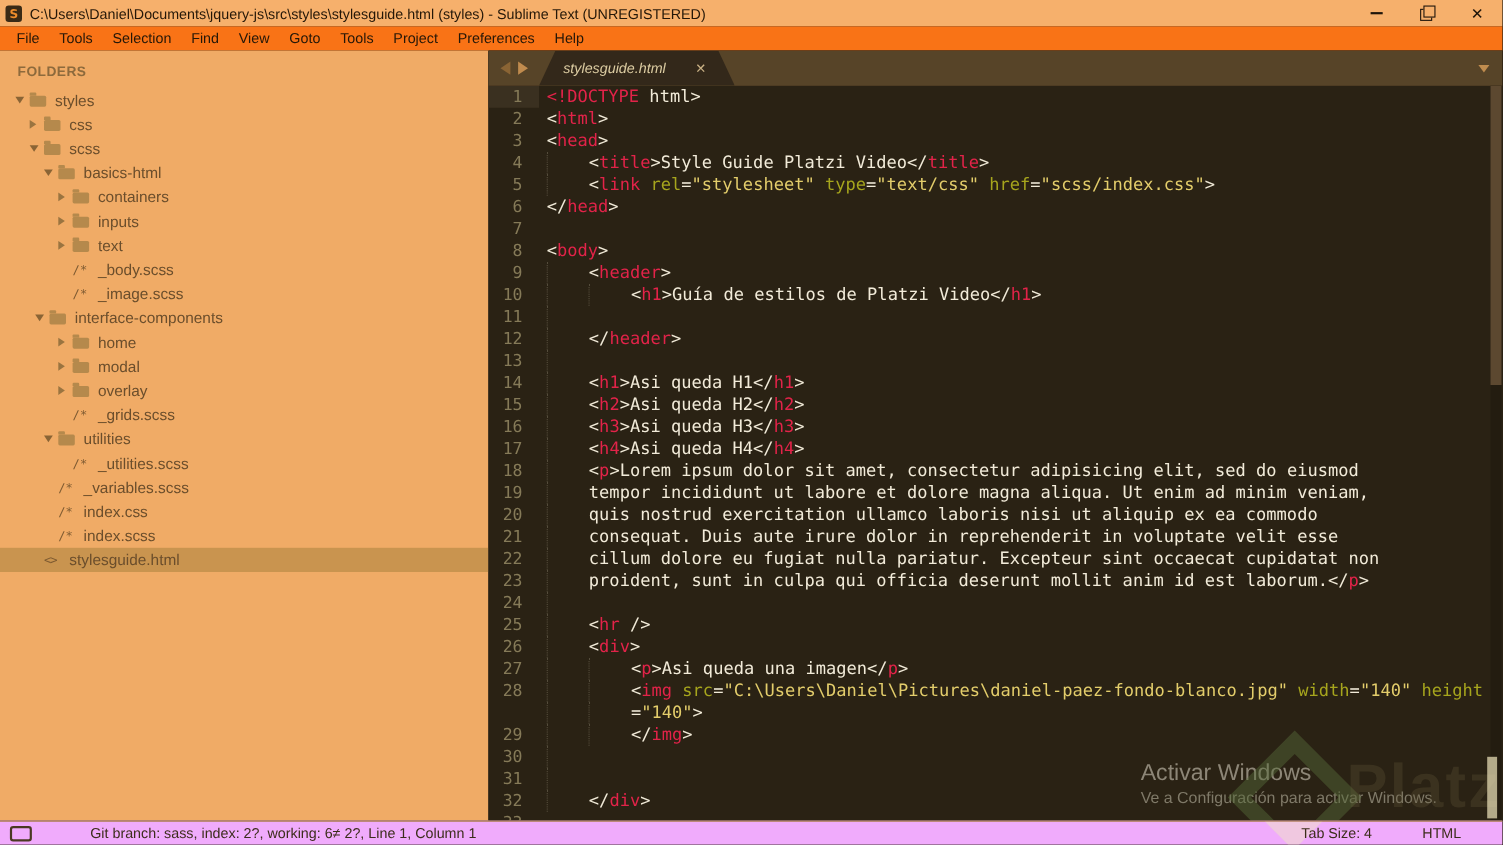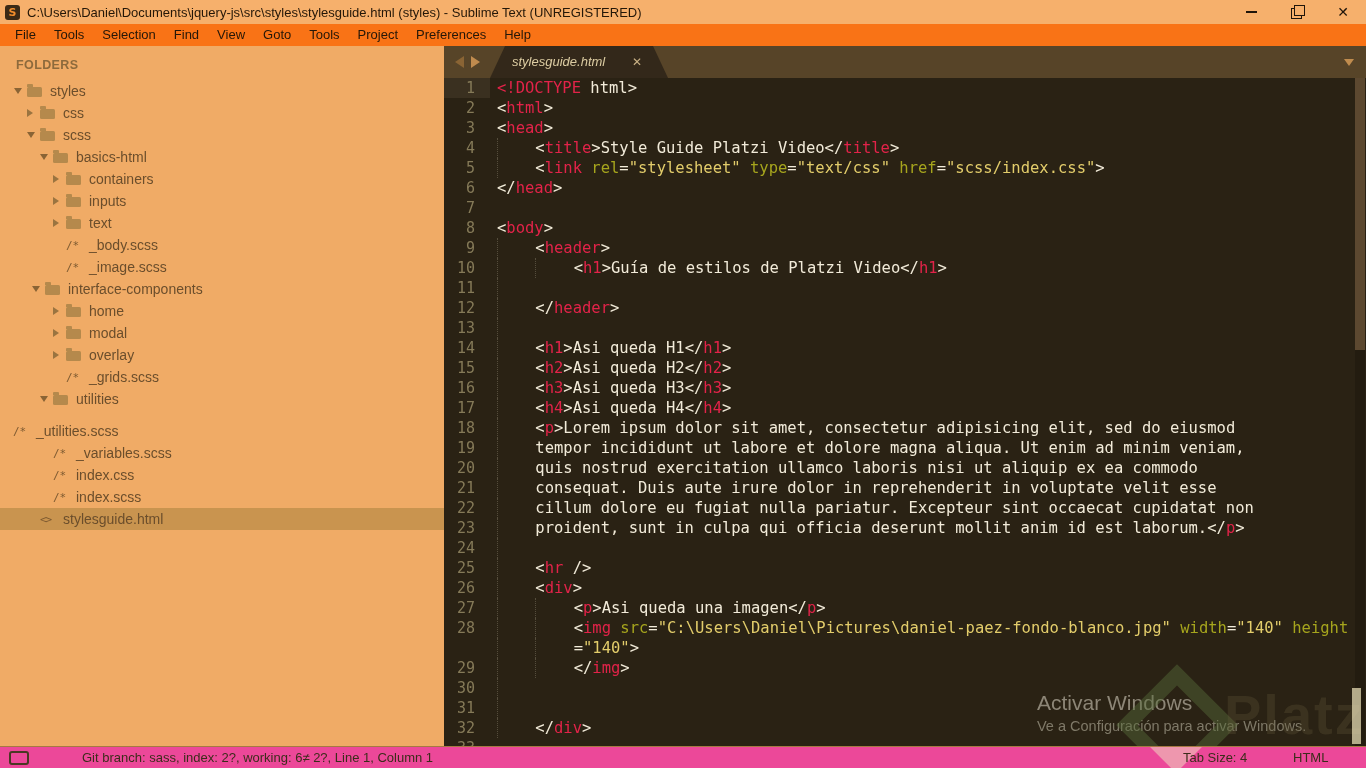--- a/index.html
+++ b/index.html
@@ -65,21 +65,21 @@
 
   .activar{position:absolute;left:593px;top:645px;pointer-events:none;}
   .activar-l1{font-size:21px;color:#8d8677;}
   .activar-l2{font-size:14.5px;color:#7f7968;margin-top:3px;}
 
   .platzi-diamond{position:absolute;left:690px;top:636px;width:56px;height:56px;border:15px solid rgba(86,108,58,.45);transform:rotate(45deg);pointer-events:none;}
   .platzi-text{position:absolute;left:780px;top:636px;font-size:56px;font-weight:bold;color:rgba(105,92,62,.28);pointer-events:none;letter-spacing:2px;}
   .platzi-ibar{position:absolute;left:908px;top:642px;width:9px;height:56px;background:rgba(228,218,178,.75);pointer-events:none;}
 
   
-  .statusbar{height:21px;flex:0 0 auto;background:#ec4899;border-top:1px solid #a57a43;display:flex;align-items:center;position:relative;overflow:hidden;font-size:13px;color:#3c2d1b;}
+  .statusbar{height:21px;flex:0 0 auto;background:#f0abfc;border-top:1px solid #a57a43;display:flex;align-items:center;position:relative;overflow:hidden;font-size:13px;color:#3c2d1b;}
   .sb-icon{width:16px;height:10px;border:2px solid #4a3823;border-radius:3px;margin-left:9px;flex:0 0 auto;}
   .sb-left-text{margin-left:53px;white-space:nowrap;}
   .sb-tabsize{position:absolute;left:1183px;line-height:21px;}
   .sb-syntax{position:absolute;left:1293px;line-height:21px;}
   .sb-diamond{position:absolute;left:1152px;top:-32px;width:48px;height:48px;background:rgba(240,230,195,.5);transform:rotate(45deg);pointer-events:none;}
 </style>
 </head>
 <body>
 
 <div class="window">
@@ -210,21 +210,21 @@
             <span class="ticon ticon-scss"></span>
             <span>_grids.scss</span>
           </div>
           <div class="tree-row" style="padding-left: 40px;">
             <span class="arr">
               <span class="arr-open"></span>
             </span>
             <span class="ficon"></span>
             <span>utilities</span>
           </div>
-          <div class="tree-row" style=" margin-top: 10px;">
+          <div class="tree-row" style="padding-left: 53px;">
             <span class="arr"></span>
             <span class="ticon ticon-scss"></span>
             <span>_utilities.scss</span>
           </div>
           <div class="tree-row" style="padding-left: 40px;">
             <span class="arr"></span>
             <span class="ticon ticon-scss"></span>
             <span>_variables.scss</span>
           </div>
           <div class="tree-row" style="padding-left: 40px;">

